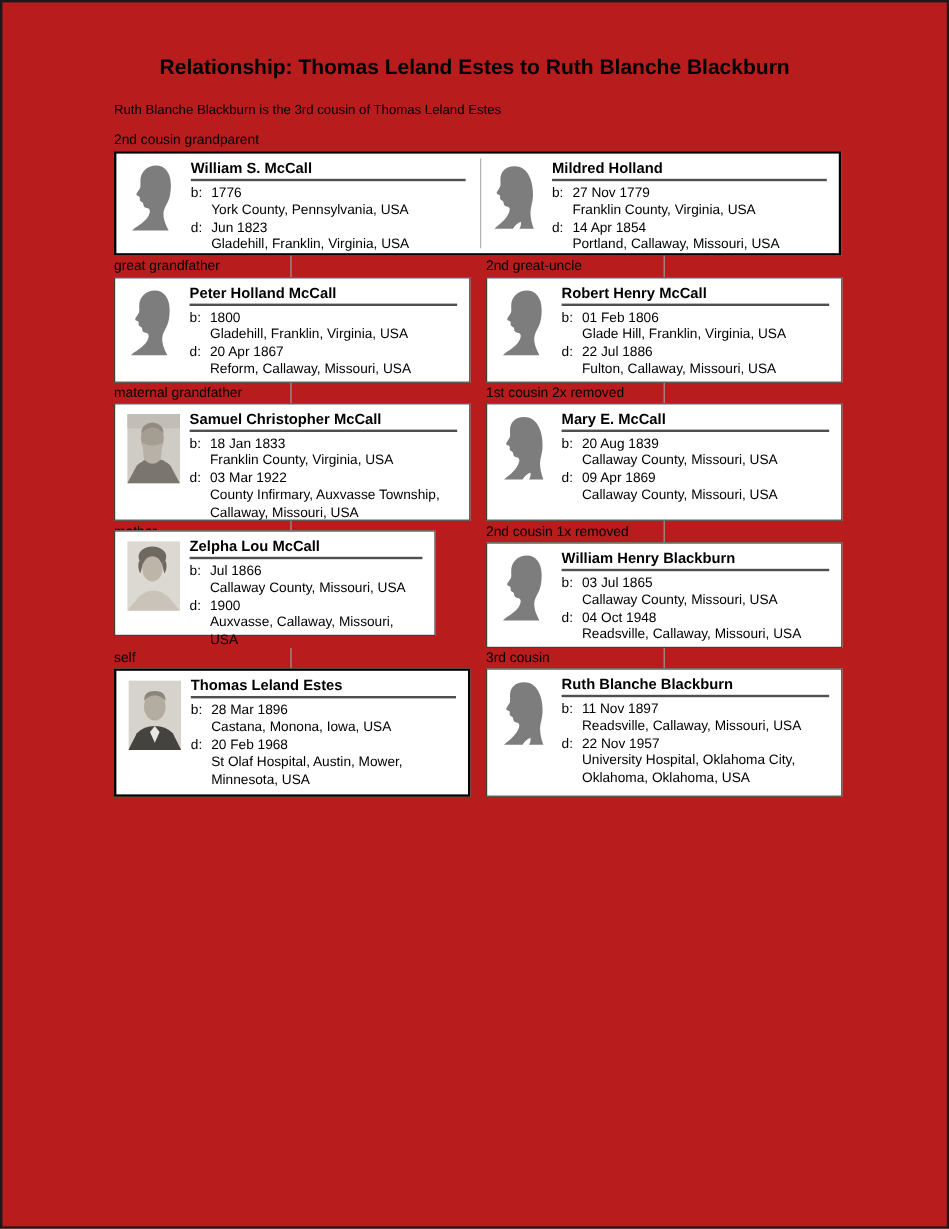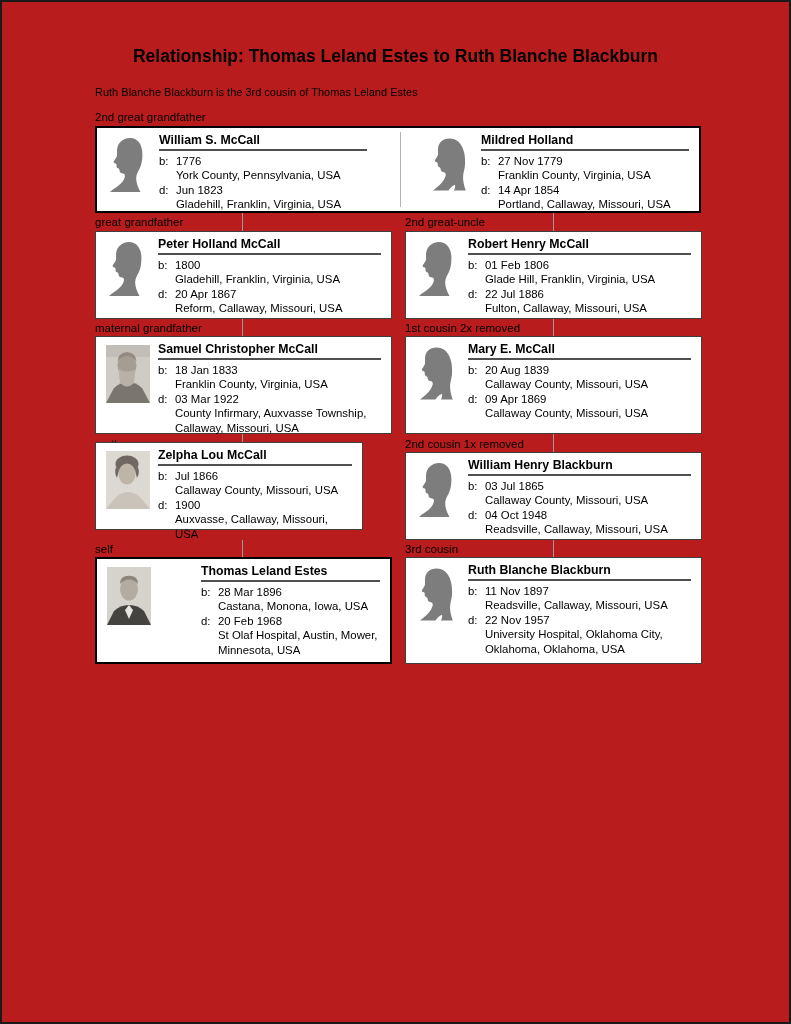--- a/index.html
+++ b/index.html
@@ -22,21 +22,21 @@
     font-size:11px;
   }
   .gen-label{
     position:absolute;font-size:11.5px;white-space:nowrap;
   }
   .pbox{
     position:absolute;box-sizing:border-box;
     border:1px solid #3f3f3f;background:#fff;
     display:flex;align-items:flex-start;
   }
-  .pbox.accent{border:2px solid #000;gap:42px;}
+  .pbox.accent{border:2px solid #000;}
   .pbox.couple{padding:0;}
   .half{
     position:relative;box-sizing:border-box;
     width:50%;height:100%;display:flex;align-items:flex-start;
   }
   .couple-divider{
     position:absolute;top:4px;bottom:4px;left:303px;width:1px;
     background:#b3b3b3;
   }
   .portrait{
@@ -60,21 +60,21 @@
   }
 </style>
 </head>
 <body>
 
 <div class="page">
 
   <h1 class="title">Relationship: Thomas Leland Estes to Ruth Blanche Blackburn</h1>
   <div class="subtitle">Ruth Blanche Blackburn is the 3rd cousin of Thomas Leland Estes</div>
 
-  <div class="gen-label" style="top:109px;left:93px;">2nd great grandfather</div>
+  <div class="gen-label" style="top:109px;left:93px;">2nd cousin grandparent</div>
 
   <div class="pbox couple accent" style="top:124px;left:93px;width:606px;height:87px;">
     <div class="half">
       <div class="portrait">
         <svg class="sil" viewBox="0 0 44 58">
             <path d="M23 2 C15.5 2 10 7.5 10 15 C10 17.6 10.4 19.8 9.4 21.3 L7 24.9 C6.3 26 6.7 26.9 8 27.3 C8.9 27.6 9.4 27.9 9.5 28.8 C9.7 29.8 9.3 30.7 9.9 31.5 C10.5 32.3 11.5 32.3 12.1 33.1 C12.7 34 12.3 35.2 13.1 36.2 C14.1 37.4 16.2 36.9 17.3 38.1 C18.3 39.2 18 41.1 17 43.3 C15.6 46.5 11.6 50.2 5.6 53.7 L3 56 L33.5 56 C30.4 50.4 29 45.8 29.2 41.8 C29.4 38.1 31.2 35.5 32.8 32.3 C34.6 28.7 35.4 23.8 35.4 18.3 C35.4 8 30.5 2 23 2 Z"></path>
           </svg>
       </div>
       <div class="ptext">
         <div class="pname">William S. McCall</div>

